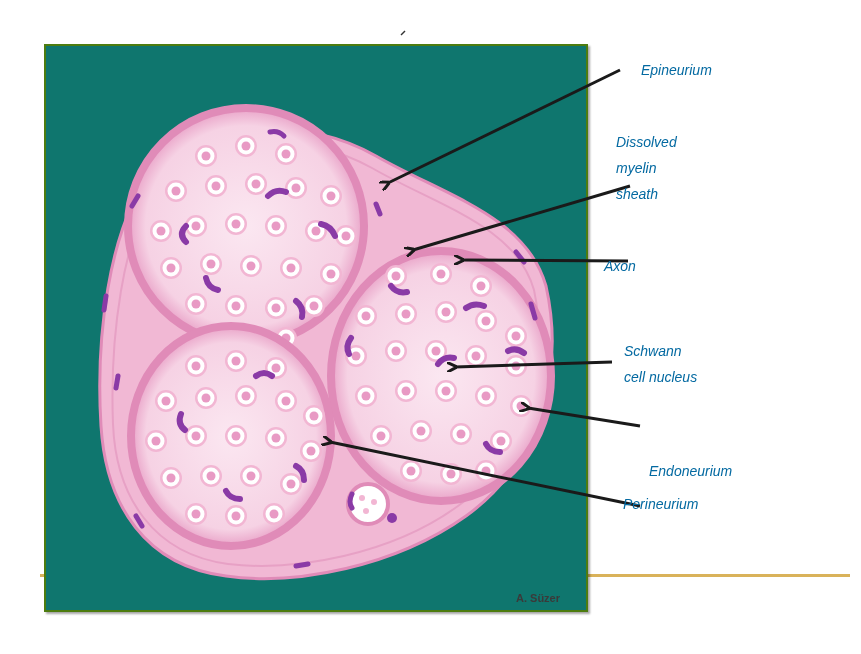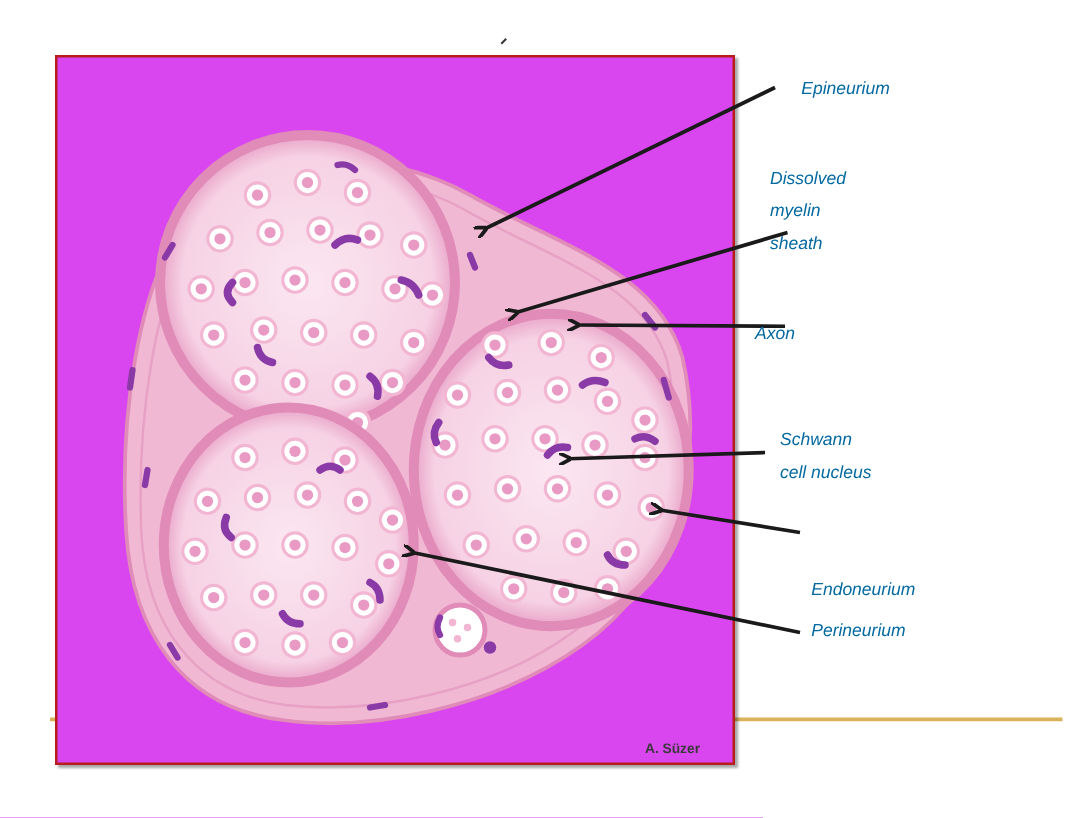--- a/index.html
+++ b/index.html
@@ -1,20 +1,20 @@
 <!DOCTYPE html>
 <html><head>
 <meta charset="utf-8">
 <style>
   html, body { margin:0; padding:0; }
   body { width:861px; height:654px; background:#ffffff; position:relative; overflow:hidden;
          font-family:"Liberation Sans", sans-serif; }
   .gold-rule { position:absolute; top:574px; height:3px; background:#d9b25a; }
   .frame { position:absolute; left:44px; top:44px; width:544px; height:568px;
-           border:2px solid #b91c1c; background:#d946ef; box-shadow:2px 2px 2px rgba(0,0,0,0.35); box-sizing:border-box; }
+           border:2px solid #4d7c0f; background:#0f766e; box-shadow:2px 2px 2px rgba(0,0,0,0.35); box-sizing:border-box; }
   .label { position:absolute; font-size:14px; color:#0369a1; line-height:26px; white-space:pre-line;font-style:italic; }
   svg.arrows { position:absolute; left:0; top:0; }
   .tick { position:absolute; left:400px; top:30px; width:6px; height:6px; }
 </style>
 </head>
 <body>
 
 <div class="gold-rule" style="left:40px;width:6px;"></div>
 <div class="gold-rule" style="left:588px;width:262px;"></div>
 
@@ -178,13 +178,13 @@
 </svg>
 
 <div class="label" style="left:641px;top:57px;">Epineurium</div>
 <div class="label" style="left:616px;top:129px;">Dissolved
 myelin
 sheath</div>
 <div class="label" style="left:604px;top:253px;">Axon</div>
 <div class="label" style="left:624px;top:338px;">Schwann
 cell nucleus</div>
 <div class="label" style="left:649px;top:418px;margin-top:40px;">Endoneurium</div>
-<div class="label" style="left:649px;top:491px;">Perineurium</div>
+<div class="label" style="left:623px;top:491px;">Perineurium</div>
 
 </body></html>

